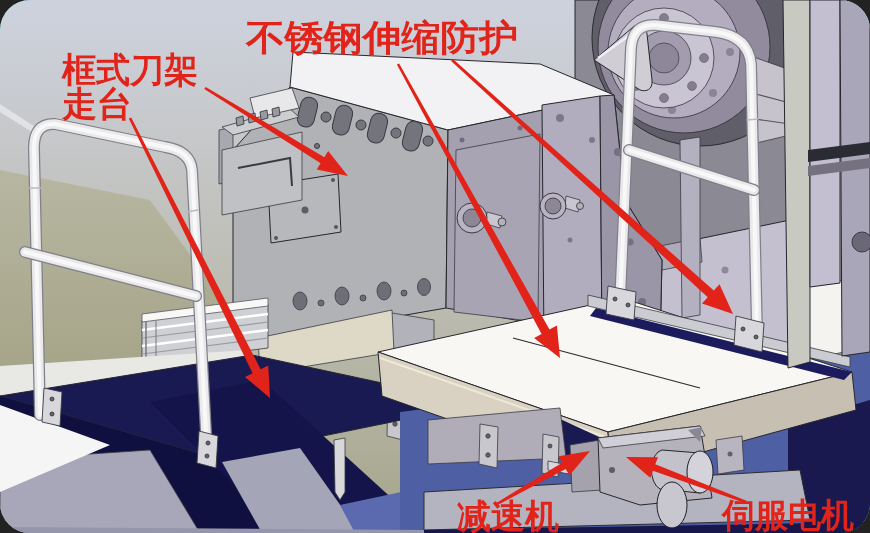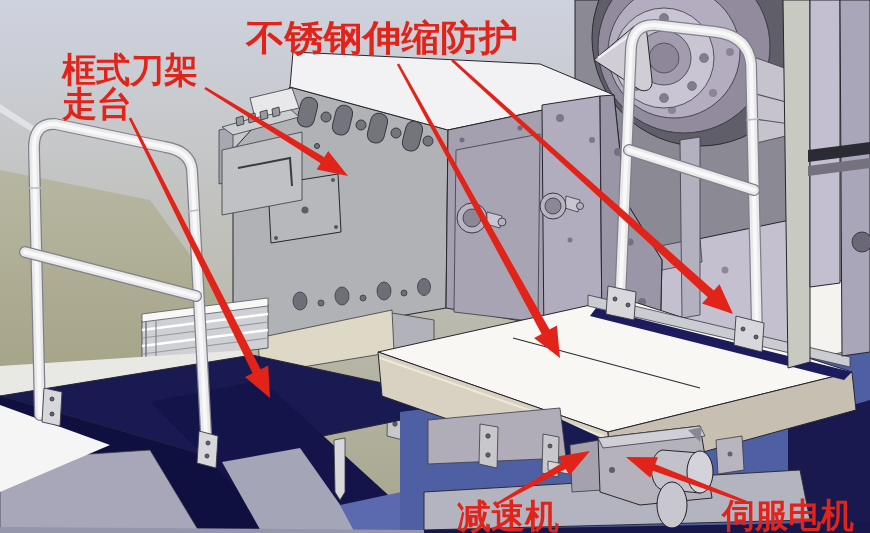--- a/index.html
+++ b/index.html
@@ -1,17 +1,17 @@
 <!DOCTYPE html>
 <html><head>
 <meta charset="utf-8">
 <style>
   html,body{margin:0;padding:0;background:#222;}
   .stage{position:relative;width:870px;height:533px;overflow:hidden;background:#14b8a6;
-         font-family:"DejaVu Sans",sans-serif;}
+         font-family:"DejaVu Sans",sans-serif;border-radius:30px;}
   svg{display:block}
   .edge{stroke:#26262c;stroke-width:1;stroke-linejoin:round;}
   .edge2{stroke:#3a3a42;stroke-width:.8;stroke-linejoin:round;}
   text.callout{font-family:"DejaVu Sans",sans-serif;font-weight:700;}
 </style>
 </head>
 <body>
 
 <div class="stage">
 <svg width="870" height="533" viewBox="0 0 870 533">

